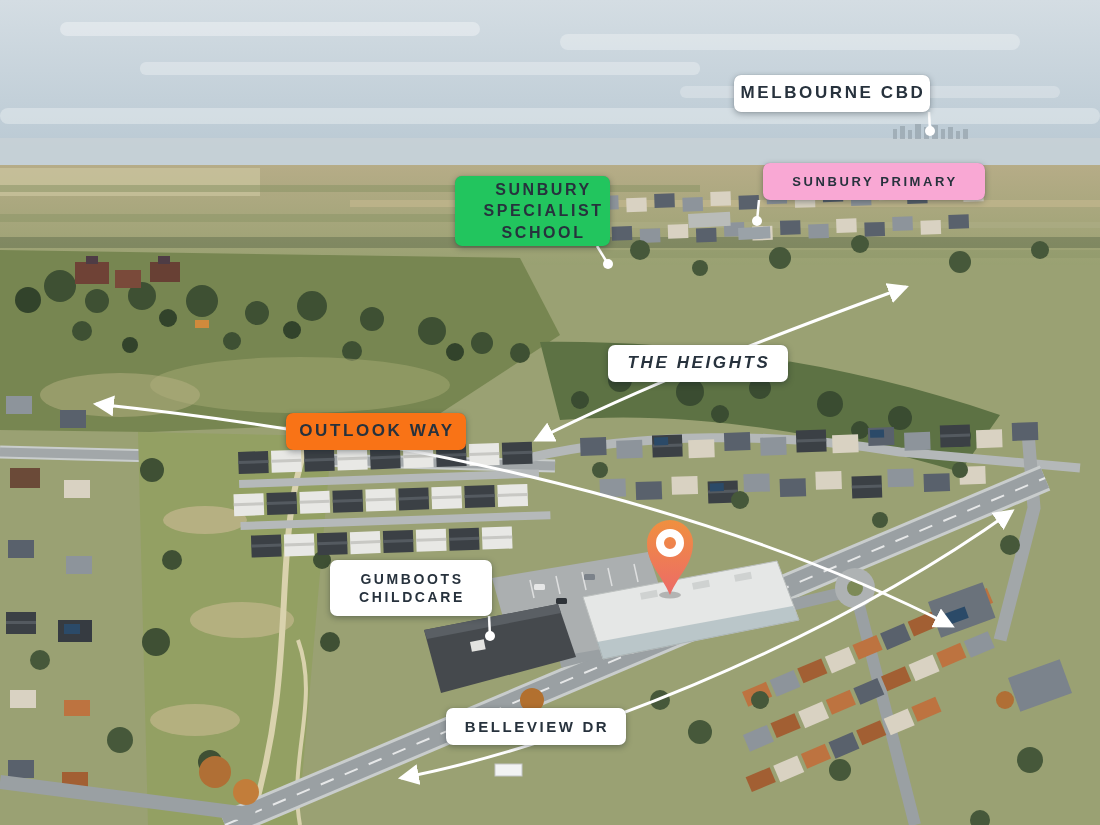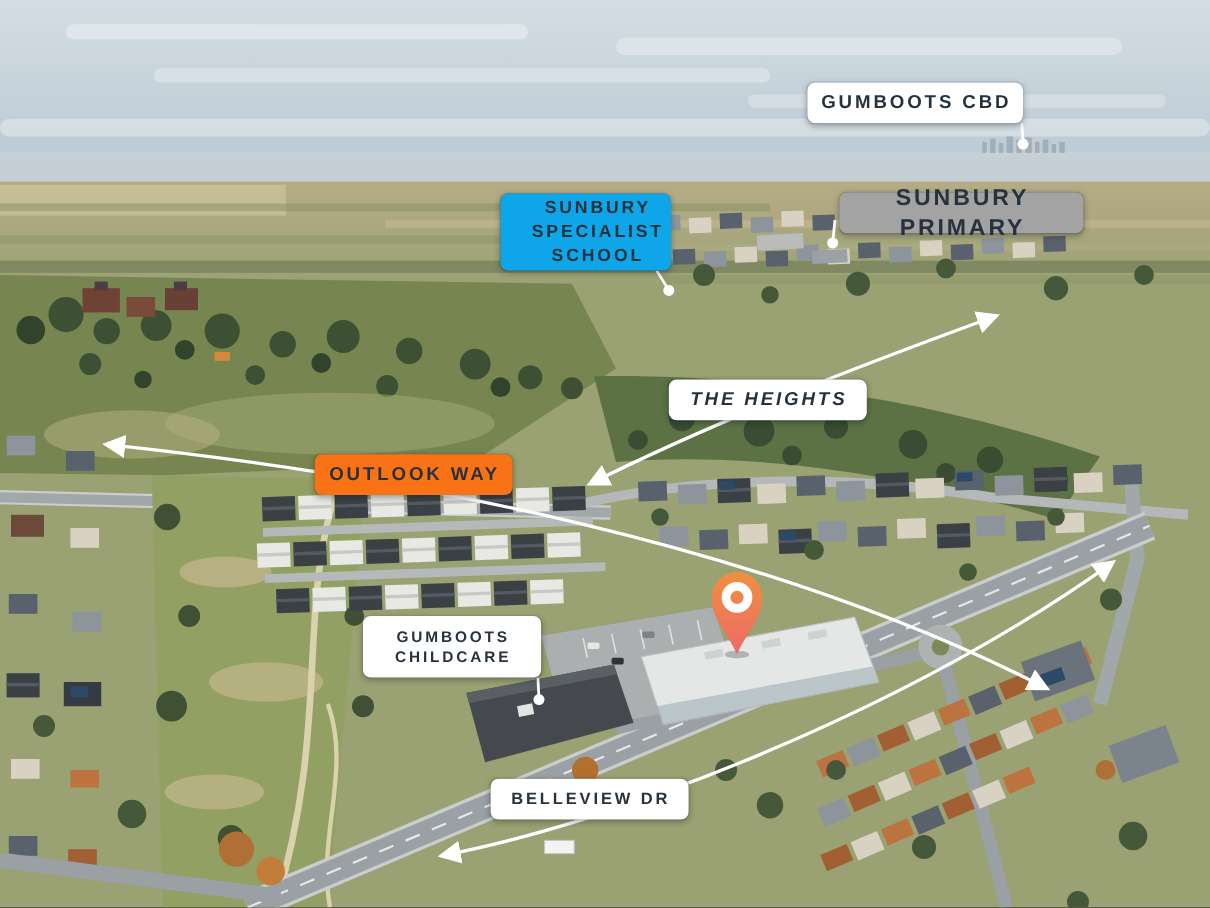--- a/index.html
+++ b/index.html
@@ -400,23 +400,23 @@
         <circle cx="490" cy="636" r="5" fill="#ffffff"></circle>
       </g>
     <g id="pin-group" transform="translate(670,595)">
       <ellipse id="pin-shadow" rx="11" ry="3.5" fill="#000000" opacity=".22"></ellipse>
       <path id="pin-body" d="M0,0 C -9,-21 -23,-31 -23,-52 A 23,23 0 1 1 23,-52 C 23,-31 9,-21 0,0 Z" fill="url(#pinGrad)"></path>
       <circle id="pin-ring" cy="-52" r="10" fill="none" stroke="#ffffff" stroke-width="8"></circle>
     </g>
   </svg>
 
   <div id="labels-layer">
-      <div class="map-label" style="left: 734px; top: 75px; width: 196px; height: 37px; font-size: 17px; background: rgb(255, 255, 255); color: rgb(39, 50, 61);">GUMBOOTS CBD</div>
-      <div class="map-label" style="left: 763px; top: 163px; width: 222px; height: 37px; font-size: 21px; background: #a3a3a3; color: rgb(39, 50, 61); margin-top: 12px;">SUNBURY PRIMARY</div>
-      <div class="map-label" style="left: 455px; top: 176px; width: 155px; height: 70px; font-size: 16px; background: #0ea5e9; color: rgb(39, 50, 61); padding-left: 22px;">SUNBURY
+      <div class="map-label" style="left: 734px; top: 75px; width: 196px; height: 37px; font-size: 17px; background: rgb(255, 255, 255); color: rgb(39, 50, 61);">MELBOURNE CBD</div>
+      <div class="map-label" style="left: 763px; top: 163px; width: 222px; height: 37px; font-size: 13px; background: #f9a8d4; color: rgb(39, 50, 61);">SUNBURY PRIMARY</div>
+      <div class="map-label" style="left: 455px; top: 176px; width: 155px; height: 70px; font-size: 16px; background: #22c55e; color: rgb(39, 50, 61); padding-left: 22px;">SUNBURY
 SPECIALIST
 SCHOOL</div>
       <div class="map-label" style="left: 608px; top: 345px; width: 180px; height: 37px; font-size: 17px; background: rgb(255, 255, 255); color: rgb(39, 50, 61); font-style: italic;">THE HEIGHTS</div>
       <div class="map-label" style="left: 286px; top: 413px; width: 180px; height: 37px; font-size: 17px; background: #f97316; color: rgb(39, 50, 61);">OUTLOOK WAY</div>
       <div class="map-label" style="left: 330px; top: 560px; width: 162px; height: 56px; font-size: 14px; background: rgb(255, 255, 255); color: rgb(39, 50, 61);">GUMBOOTS
 CHILDCARE</div>
       <div class="map-label" style="left: 446px; top: 708px; width: 180px; height: 37px; font-size: 15px; background: rgb(255, 255, 255); color: rgb(39, 50, 61);">BELLEVIEW DR</div>
     </div>
 </div>
 

